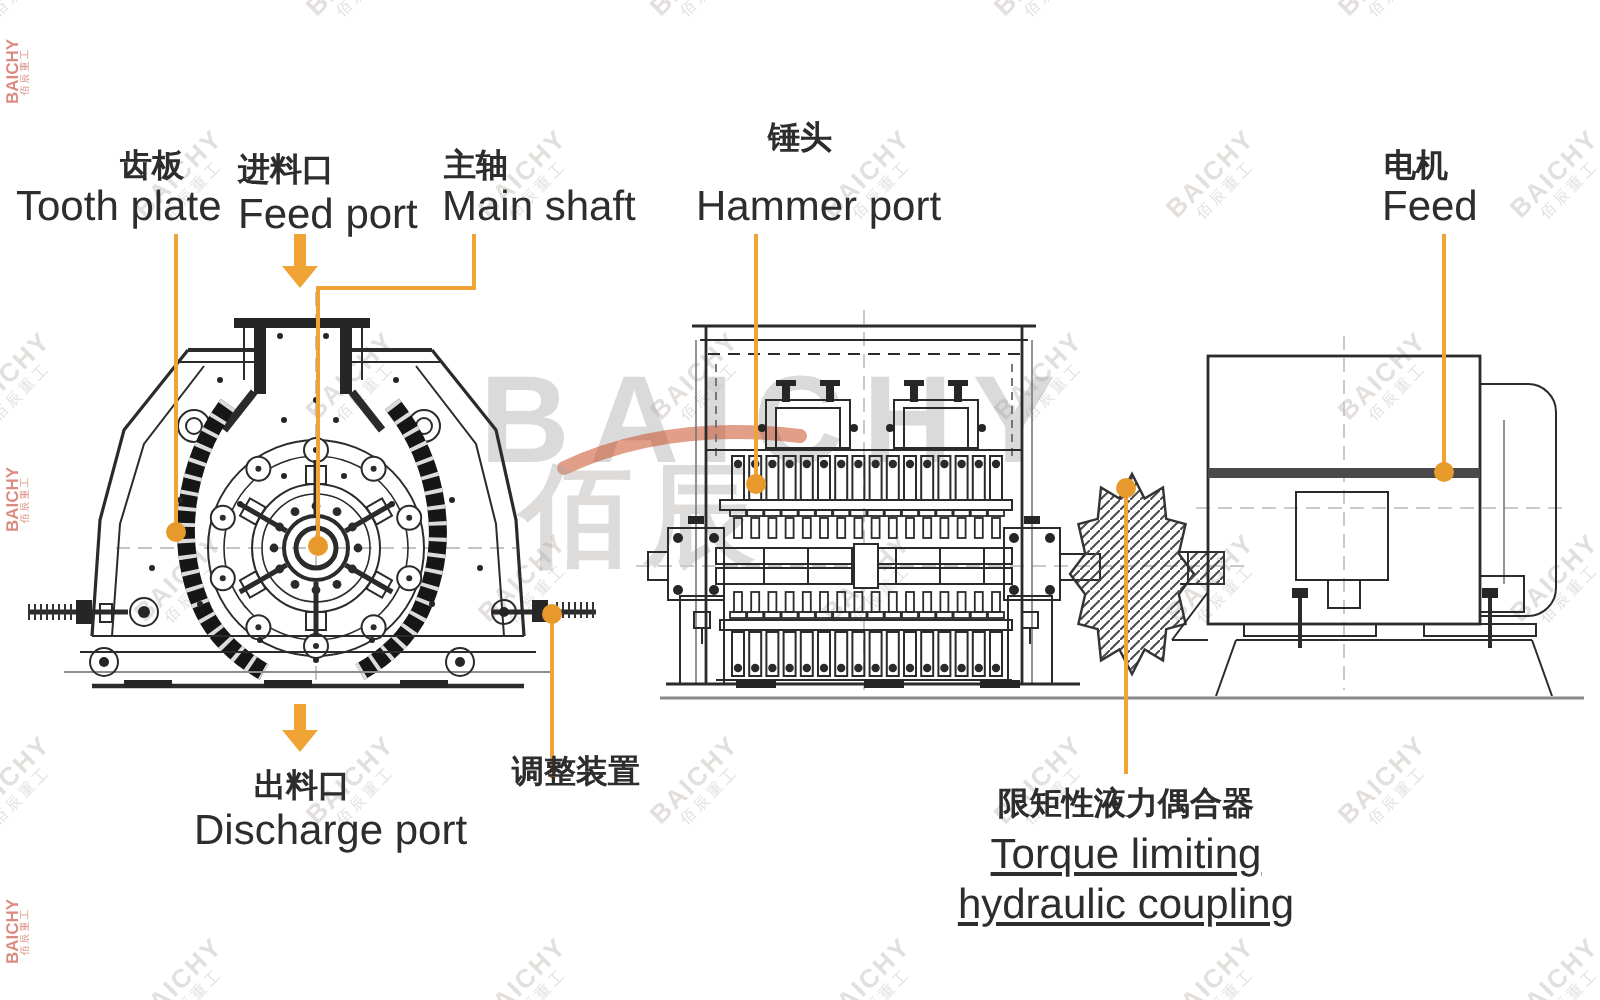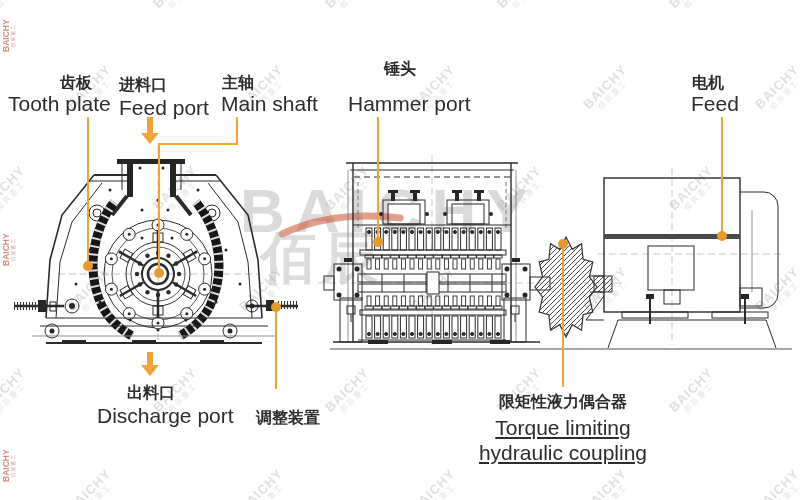--- a/index.html
+++ b/index.html
@@ -642,21 +642,21 @@
 
   <div class="lab zh" style="left:384px;top:59px">锤头</div>
   <div class="lab en" style="left:348px;top:92px">Hammer port</div>
 
   <div class="lab zh" style="left:692px;top:73px">电机</div>
   <div class="lab en" style="left:691px;top:92px">Feed</div>
 
   <div class="lab zh" style="left:127px;top:383px">出料口</div>
   <div class="lab en" style="left:97px;top:404px">Discharge port</div>
 
-  <div class="lab zh" style="left:256px;top:408px">调整装置</div>
+  <div class="lab zh" style="left:256px;top:376px">调整装置</div>
 
   <div class="lab-group" style="left:455px;top:392px;width:216px">
     <span class="zh">限矩性液力偶合器</span>
     <span class="en">Torque limiting</span>
     <span class="en">hydraulic coupling</span>
   </div>
 
 </div>
 
 </body></html>

